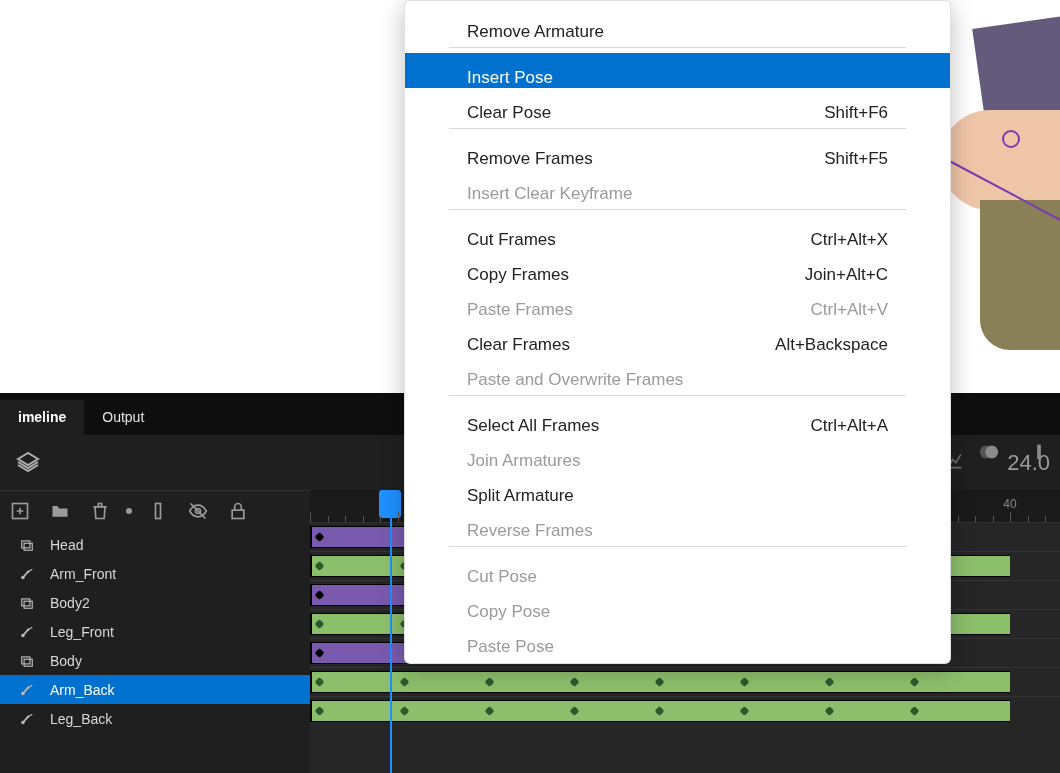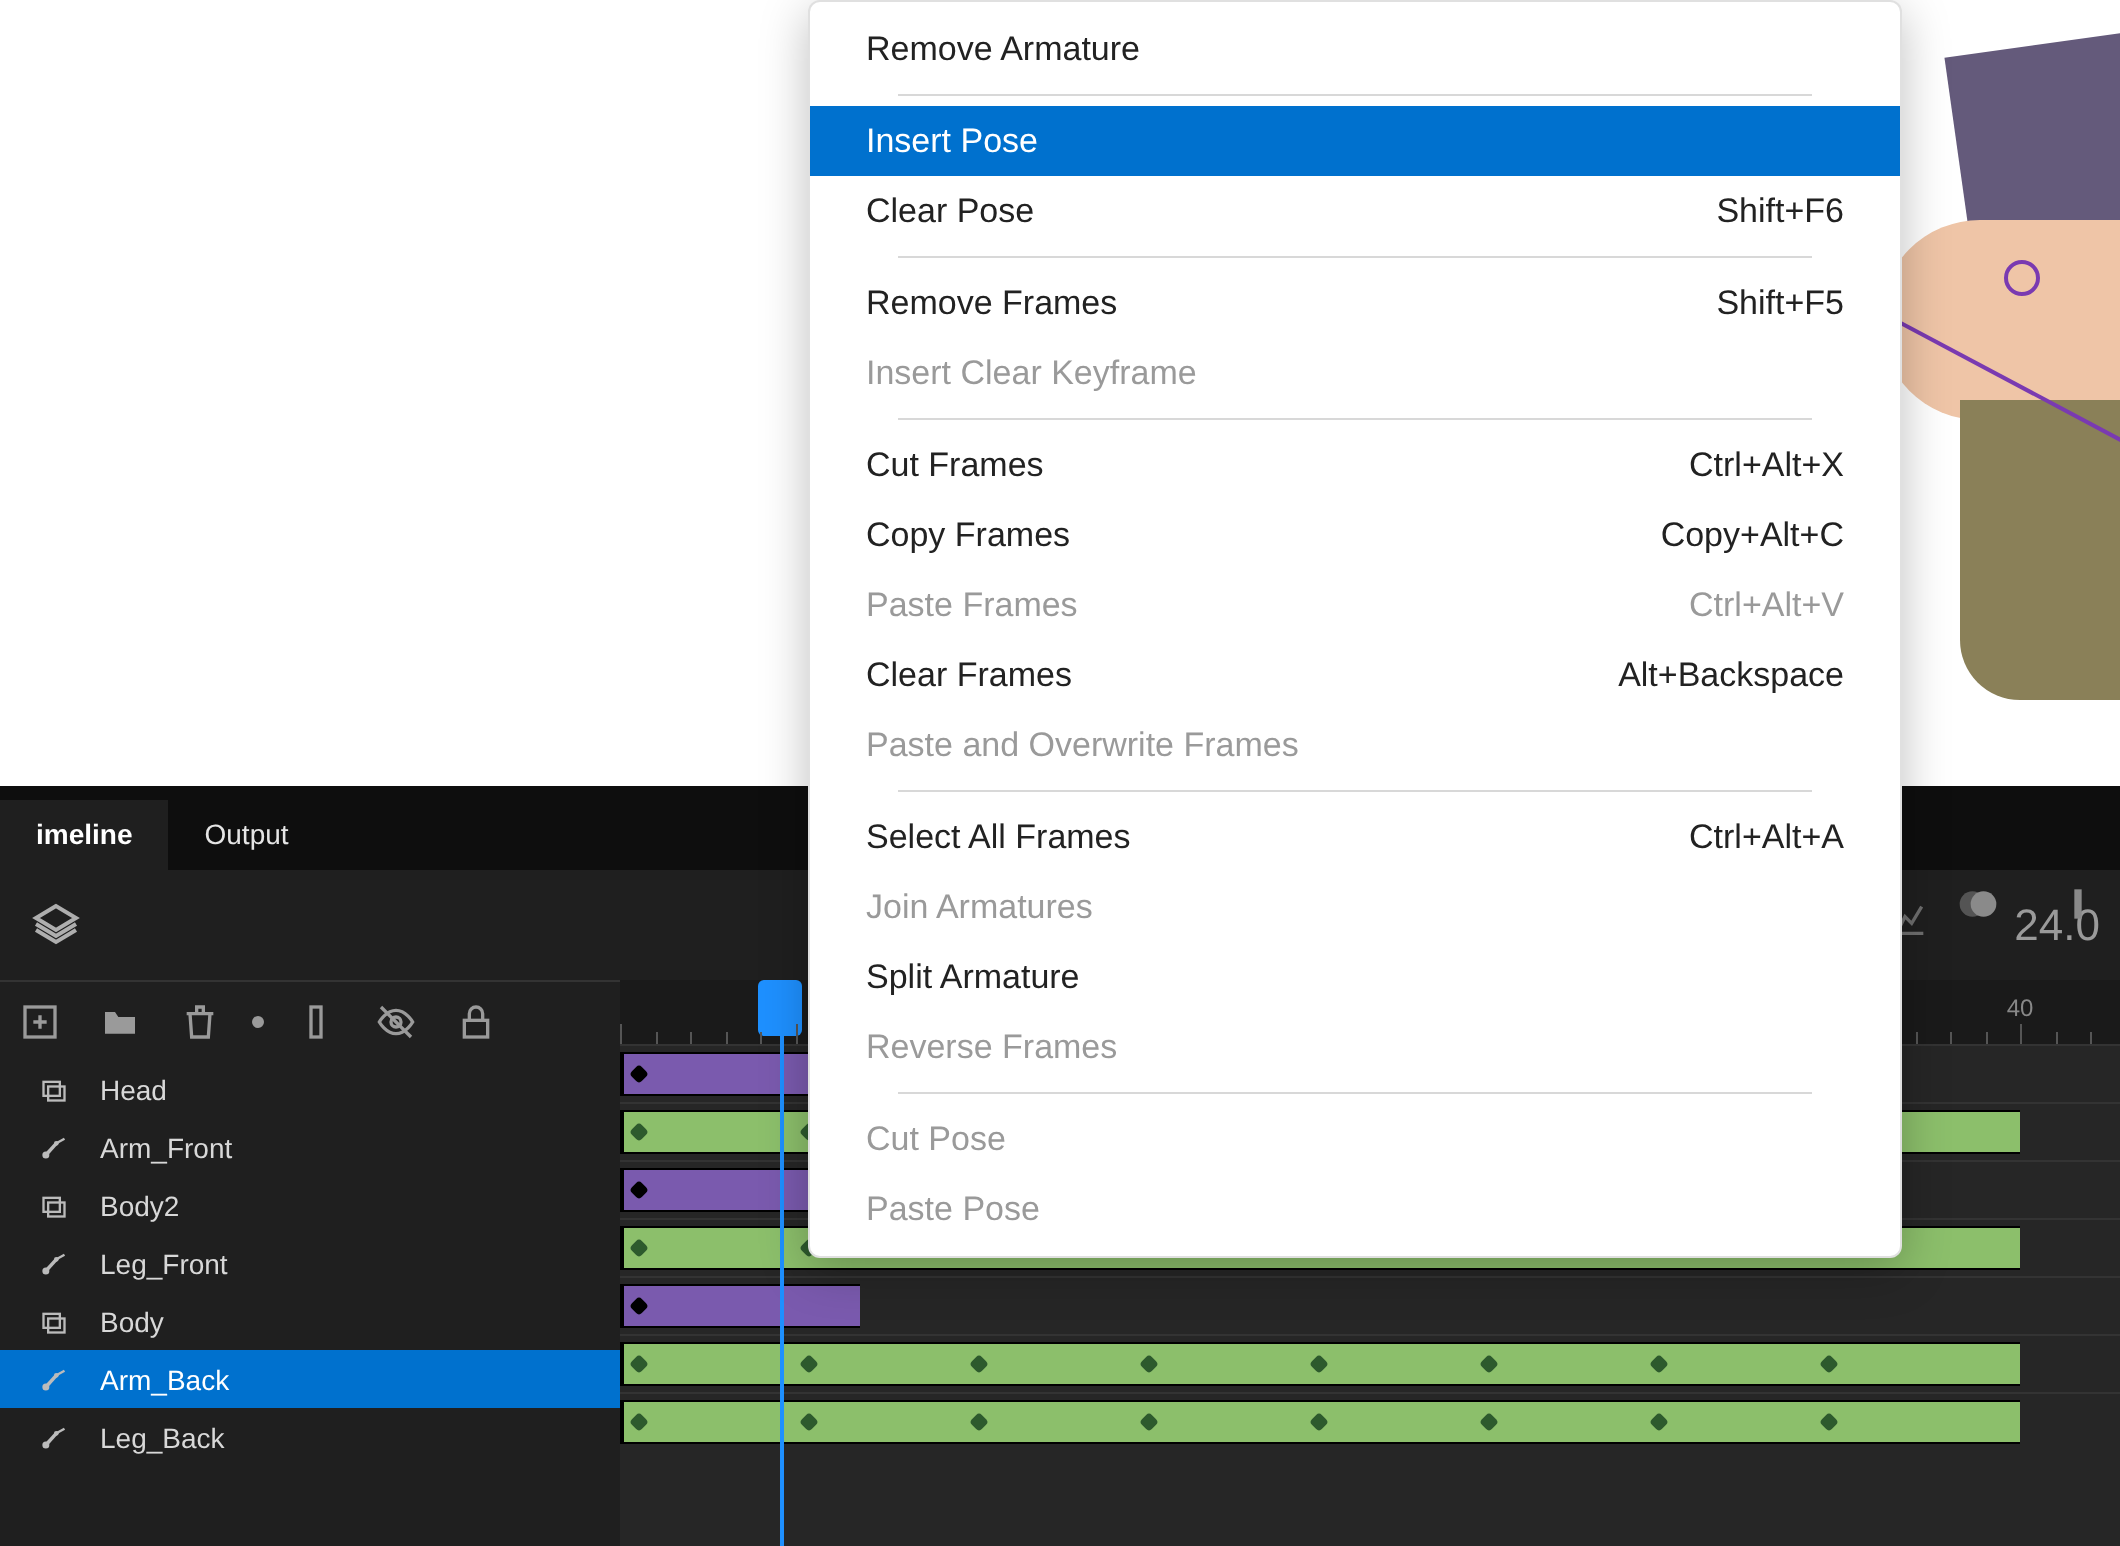--- a/index.html
+++ b/index.html
@@ -52,21 +52,21 @@
 .seg .kf { position:absolute; left:4px; top:50%; width:7px; height:7px; background:#000; border-radius:2px; transform:translateY(-50%) rotate(45deg); }
 .seg.green .kf { background:#2d5a2d; }
 .playhead { position:absolute; top:0; bottom:0; width:0; border-left:2px solid #1e90ff; }
 .ph-head { position:absolute; top:0; width:22px; height:28px; background:#1e90ff; border-radius:3px; transform:translateX(-50%); }
 
 
 .right-icons { position:absolute; right:10px; top:48px; display:flex; gap:28px; color:#8a8a8a; }
 
 
 .ctx { position:absolute; left:404px; top:0; width:547px; background:#fff; border:1px solid rgba(0,0,0,0.12); border-radius:6px; box-shadow:0 6px 24px rgba(0,0,0,0.25); padding:6px 0 6px; font-size:17px; color:#222; }
-.ctx-item { display:flex; align-items:center; height:35px; padding:0 28px; cursor:default; }
+.ctx-item { display:flex; align-items:flex-end; height:35px; padding:0 62px; cursor:default; }
 .ctx-item .sc { margin-left:auto; }
 .ctx-item.highlight { background:#0071ce; color:#fff; }
 .ctx-item.disabled { color:#9a9a9a; }
 .ctx-item .chev { margin-left:auto; font-size:14px; color:#555; }
 .ctx-sep { height:1px; background:#d8d8d8; margin:5px 44px; }
 
 .svg-ic { width:100%; height:100%; fill:currentColor; }
 </style>
 </head>
 <body>
@@ -367,21 +367,21 @@
     <div class="ctx-item disabled">
       <span>Insert Clear Keyframe</span>
     </div>
     <div class="ctx-sep"></div>
     <div class="ctx-item">
       <span>Cut Frames</span>
       <span class="sc">Ctrl+Alt+X</span>
     </div>
     <div class="ctx-item">
       <span>Copy Frames</span>
-      <span class="sc">Copy+Alt+C</span>
+      <span class="sc">Join+Alt+C</span>
     </div>
     <div class="ctx-item disabled">
       <span>Paste Frames</span>
       <span class="sc">Ctrl+Alt+V</span>
     </div>
     <div class="ctx-item">
       <span>Clear Frames</span>
       <span class="sc">Alt+Backspace</span>
     </div>
     <div class="ctx-item disabled">
@@ -399,15 +399,18 @@
       <span>Split Armature</span>
     </div>
     <div class="ctx-item disabled">
       <span>Reverse Frames</span>
     </div>
     <div class="ctx-sep"></div>
     <div class="ctx-item disabled">
       <span>Cut Pose</span>
     </div>
     <div class="ctx-item disabled">
+      <span>Copy Pose</span>
+    </div>
+    <div class="ctx-item disabled">
       <span>Paste Pose</span>
     </div>
   </div>
 
 </body></html>

